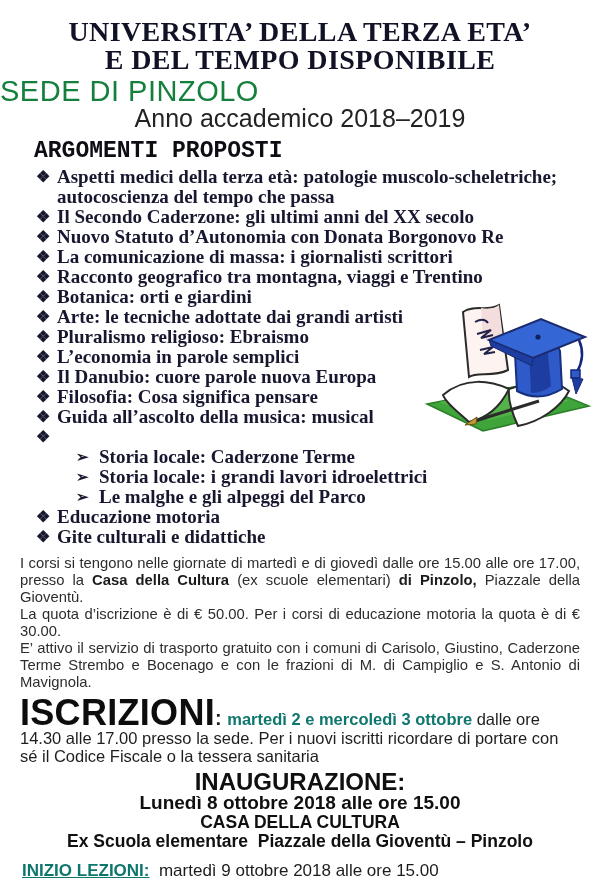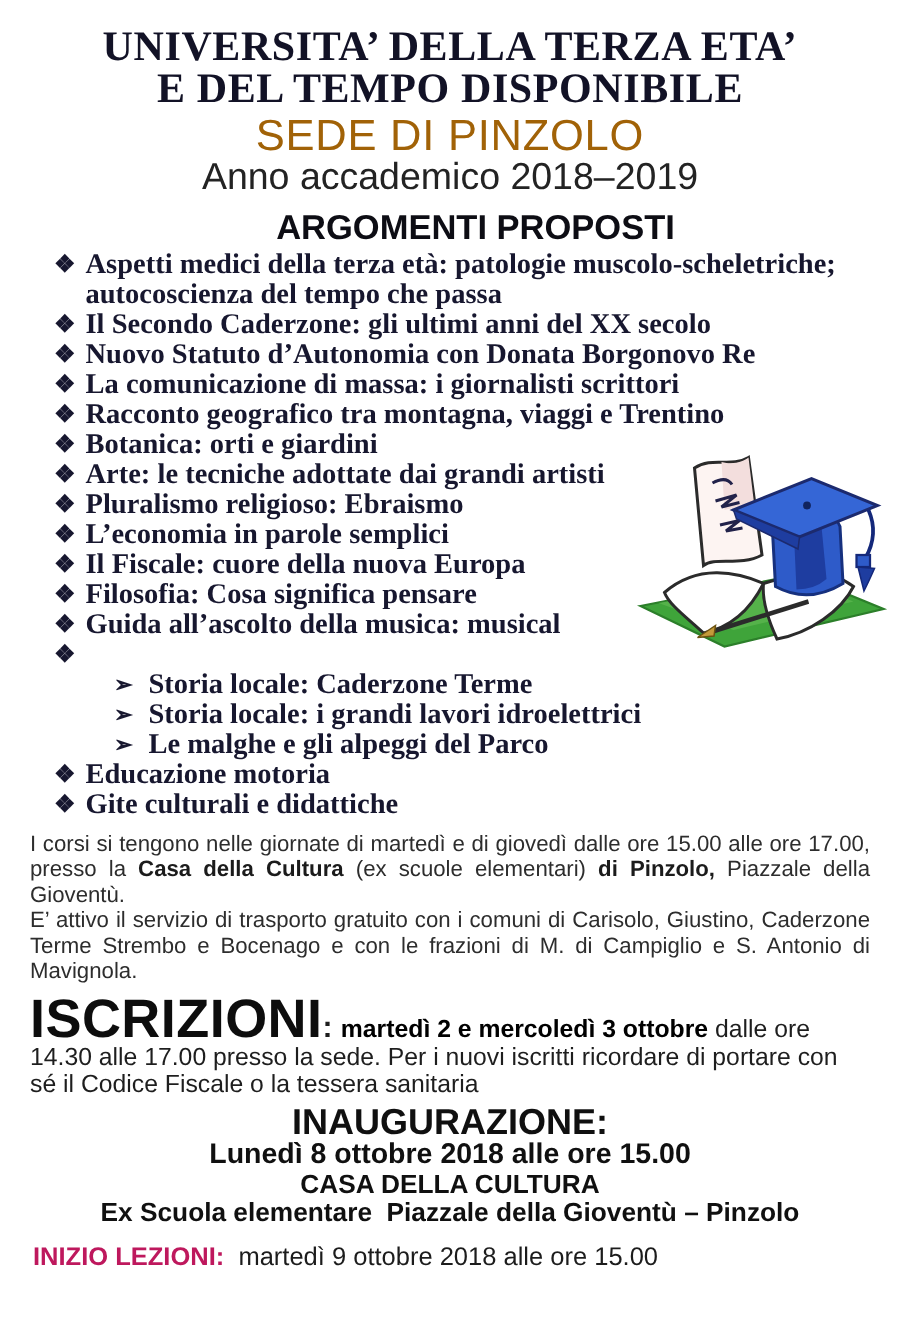--- a/index.html
+++ b/index.html
@@ -3,55 +3,55 @@
 <meta charset="utf-8">
 <style>
   html,body { margin:0; padding:0; background:#ffffff; }
   body { width:600px; height:888px; overflow:hidden;
          font-family:"Liberation Sans", sans-serif; }
   .page { position:relative; width:600px; height:888px; background:#fff; overflow:hidden; }
 
   .title-serif { font-family:"Liberation Serif", serif; font-weight:bold;
                  font-size:28px; line-height:28px; text-align:center;
                  color:#121226; letter-spacing:0.4px; }
-  .sede { text-align:center; font-size:29px; line-height:30px; margin-top:2px;
-          color:#a16207; letter-spacing:0.5px; }
+  .sede { text-align:left; font-size:29px; line-height:30px; margin-top:2px;
+          color:#15803d; letter-spacing:0.5px; }
   .anno { text-align:center; font-size:25px; line-height:21px; margin-top:2px; color:#232323; }
 
-  .arg-heading { font-family:Liberation Sans, sans-serif; font-weight:bold;
-                 font-size:23px; line-height:24px; margin:10px 0 0 34px; color:#0d0d14;text-align:center; }
+  .arg-heading { font-family:Liberation Mono, monospace; font-weight:bold;
+                 font-size:23px; line-height:24px; margin:10px 0 0 34px; color:#0d0d14; }
 
   ul.topics { list-style:none; margin:4px 0 0 0; padding:0 12px 0 36px;
               font-family:"Liberation Serif", serif; font-weight:bold;
               font-size:19px; color:#17172f; }
   ul.topics li { display:flex; line-height:20px; }
   .blt  { flex:none; width:21px; font-size:16px; line-height:20px; }
   li.sub { margin-left:40px; }
   .sblt { flex:none; width:23px; font-size:15px; line-height:20px; }
 
   .clipart { position:absolute; left:419px; top:298px; width:174px; height:150px; }
 
   .info { margin:8px 20px 0 20px; font-size:14.8px; line-height:17px;
           color:#2d2d2d; text-align:justify; }
   .info.cont { margin-top:0; }
   .info strong { color:#1b1b1b; }
 
   .iscr { margin:13px 20px 0 20px; font-size:16.5px; line-height:18.5px; color:#1e1e1e; }
   .iscr .big { font-size:36px; font-weight:bold; color:#0d0d0d; letter-spacing:0.3px; }
   .iscr .colon { font-size:20px; font-weight:bold; }
-  .iscr .dates { font-weight:bold; color:#000000; }
+  .iscr .dates { font-weight:bold; color:#0f766e; }
 
   .center-block { text-align:center; font-weight:bold; color:#101010; margin-top:5px; }
   .cb1 { font-size:24px;   line-height:22px; }
   .cb2 { font-size:19px;   line-height:20px; }
   .cb3 { font-size:17.5px; line-height:19px; }
   .cb4 { font-size:17.5px; line-height:19px; white-space:pre-wrap; }
 
   .inizio { margin:10px 20px 0 22px; font-size:17px; line-height:20px; color:#1c1c1c; }
-  .inizio .lbl { font-weight:bold; color:#be185d; }
+  .inizio .lbl { font-weight:bold; color:#0f766e;text-decoration:underline; }
 </style>
 </head>
 <body>
 
 <div class="page">
 
   <div style="padding-top:18px;">
     <div class="title-serif">UNIVERSITA’ DELLA TERZA ETA’</div>
     <div class="title-serif">E DEL TEMPO DISPONIBILE</div>
     <div class="sede">SEDE DI PINZOLO</div>
@@ -92,21 +92,21 @@
     <li>
         <span class="blt">❖</span>
         <span class="txt">Pluralismo religioso: Ebraismo</span>
       </li>
     <li>
         <span class="blt">❖</span>
         <span class="txt">L’economia in parole semplici</span>
       </li>
     <li>
         <span class="blt">❖</span>
-        <span class="txt">Il Fiscale: cuore della nuova Europa</span>
+        <span class="txt">Il Danubio: cuore parole nuova Europa</span>
       </li>
     <li>
         <span class="blt">❖</span>
         <span class="txt">Filosofia: Cosa significa pensare</span>
       </li>
     <li>
         <span class="blt">❖</span>
         <span class="txt">Guida all’ascolto della musica: musical</span>
       </li>
     <li>
@@ -159,20 +159,21 @@
     <rect x="152" y="72" width="9" height="8" fill="#2e5bc9" stroke="#14287a" stroke-width="1.5"></rect>
     <path d="M153,80 q3,12 4,16 q3,-6 7,-15 Z" fill="#1e3da0" stroke="#14287a" stroke-width="1"></path>
 
     <line x1="56" y1="123" x2="120" y2="103" stroke="#2b2b2b" stroke-width="3"></line>
     <polygon points="46,127 58,119 57,126" fill="#c49a3a" stroke="#6b5211" stroke-width="1"></polygon>
   </svg>
 
   <p class="info">
     <span>I corsi si tengono nelle giornate di martedì e di giovedì dalle ore 15.00 alle ore 17.00, presso la </span><strong>Casa della Cultura</strong><span> (ex scuole elementari) </span><strong>di Pinzolo,</strong><span> Piazzale della Gioventù.</span>
   </p>
+  <p class="info cont">La quota d’iscrizione è di € 50.00. Per i corsi di educazione motoria la quota è di € 30.00.</p>
   <p class="info cont">E’ attivo il servizio di trasporto gratuito con i comuni di Carisolo, Giustino, Caderzone Terme Strembo e Bocenago e con le frazioni di M. di Campiglio e S. Antonio di Mavignola.</p>
 
   <p class="iscr">
     <span class="big">ISCRIZIONI</span><span class="colon">: </span><span class="dates">martedì 2 e mercoledì 3 ottobre</span><span> dalle ore 14.30 alle 17.00 presso la sede. Per i nuovi iscritti ricordare di portare con sé il Codice Fiscale o la tessera sanitaria</span>
   </p>
 
   <div class="center-block">
     <div class="cb1">INAUGURAZIONE:</div>
     <div class="cb2">Lunedì 8 ottobre 2018 alle ore 15.00</div>
     <div class="cb3">CASA DELLA CULTURA</div>

